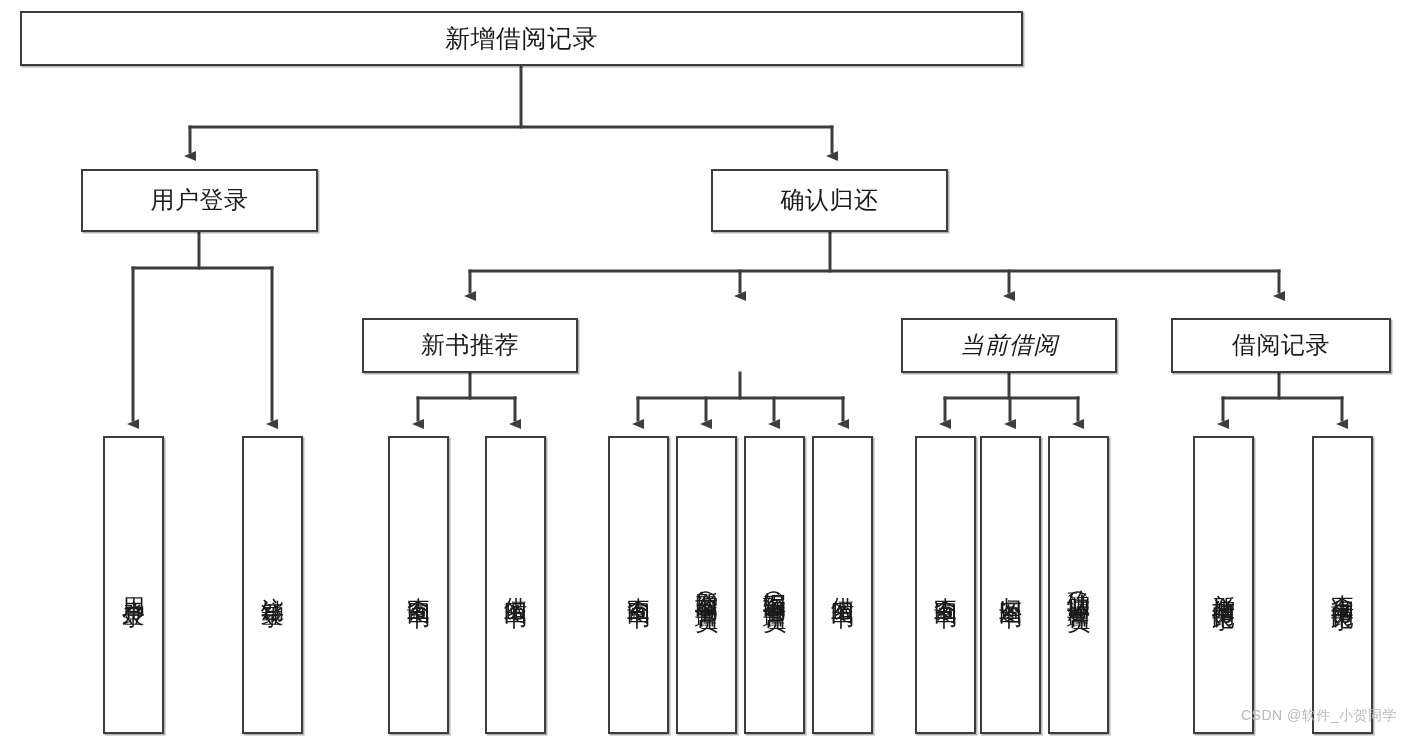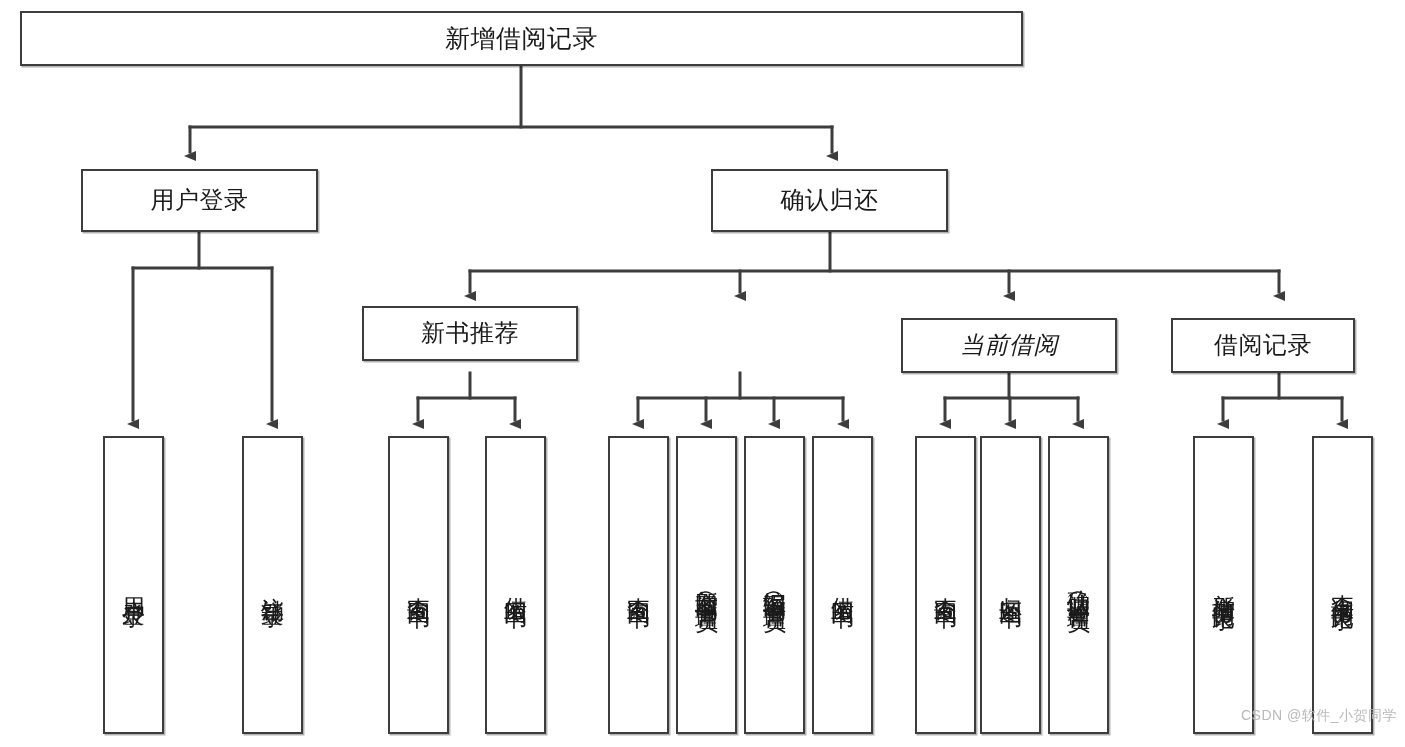--- a/index.html
+++ b/index.html
@@ -133,27 +133,27 @@
     <span class="node-label">新增借阅记录</span>
   </div>
 
   <div class="node-box node-h" style="left:81px; top:169px; width:237px; height:63px;">
     <span class="node-label">用户登录</span>
   </div>
   <div class="node-box node-h" style="left:711px; top:169px; width:237px; height:63px;">
     <span class="node-label">确认归还</span>
   </div>
 
-  <div class="node-box node-h" style="left:362px; top:306px; width:216px; height:55px;">
+  <div class="node-box node-h" style="left:362px; top:318px; width:216px; height:55px;">
     <span class="node-label">新书推荐</span>
   </div>
   <div class="node-box node-h" style="left:901px; top:318px; width:216px; height:55px;font-style:italic;">
     <span class="node-label">当前借阅</span>
   </div>
-  <div class="node-box node-h" style="left:1171px; top:318px; width:184px; height:55px;">
+  <div class="node-box node-h" style="left:1171px; top:318px; width:220px; height:55px;">
     <span class="node-label">借阅记录</span>
   </div>
 
   <div class="node-box node-v" style="left:103px; top:436px; width:61px; height:298px;">
     <span class="node-label">用户登录</span>
   </div>
   <div class="node-box node-v" style="left:242px; top:436px; width:61px; height:298px;">
     <span class="node-label">注销登录</span>
   </div>
 

